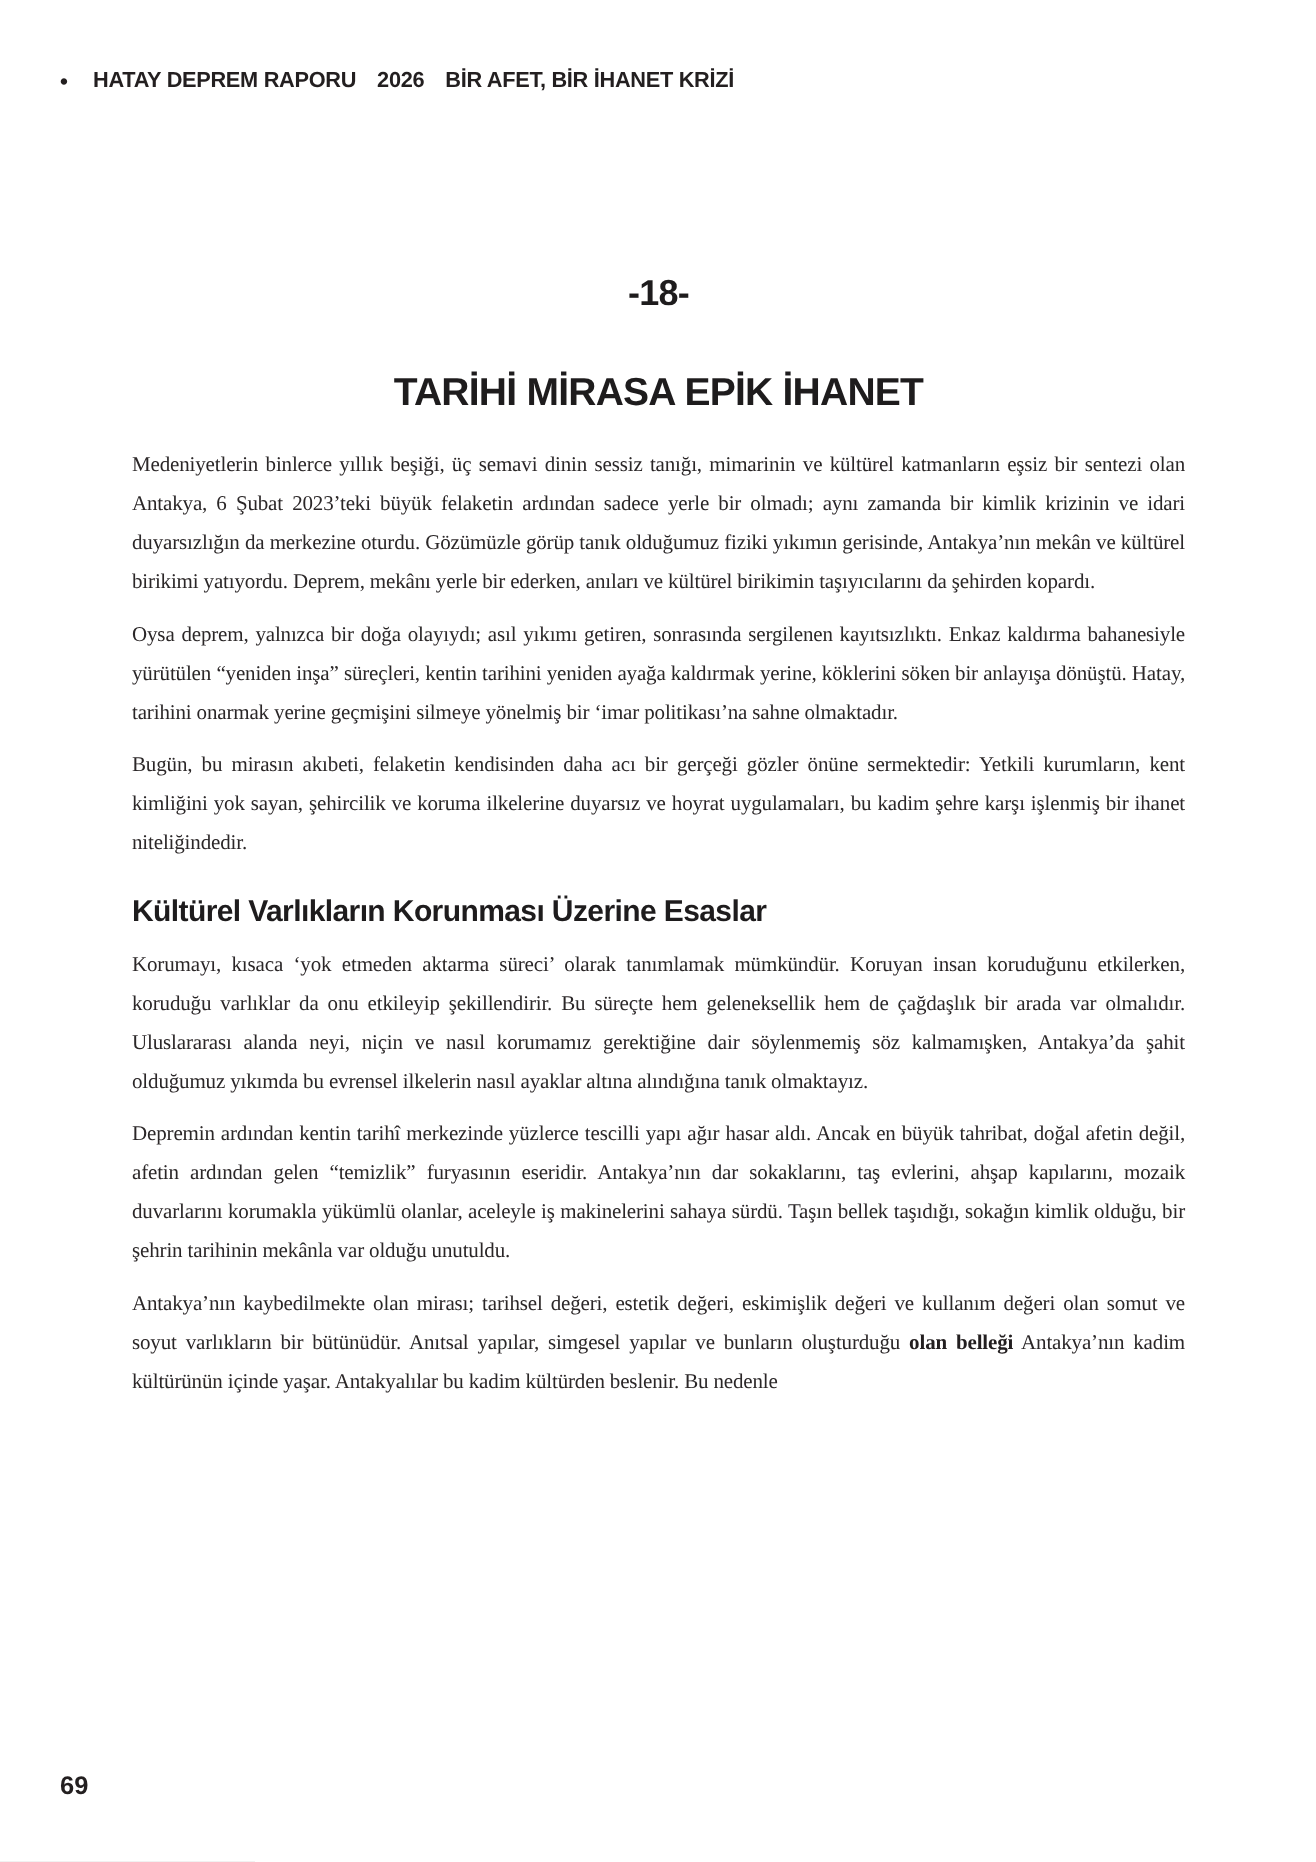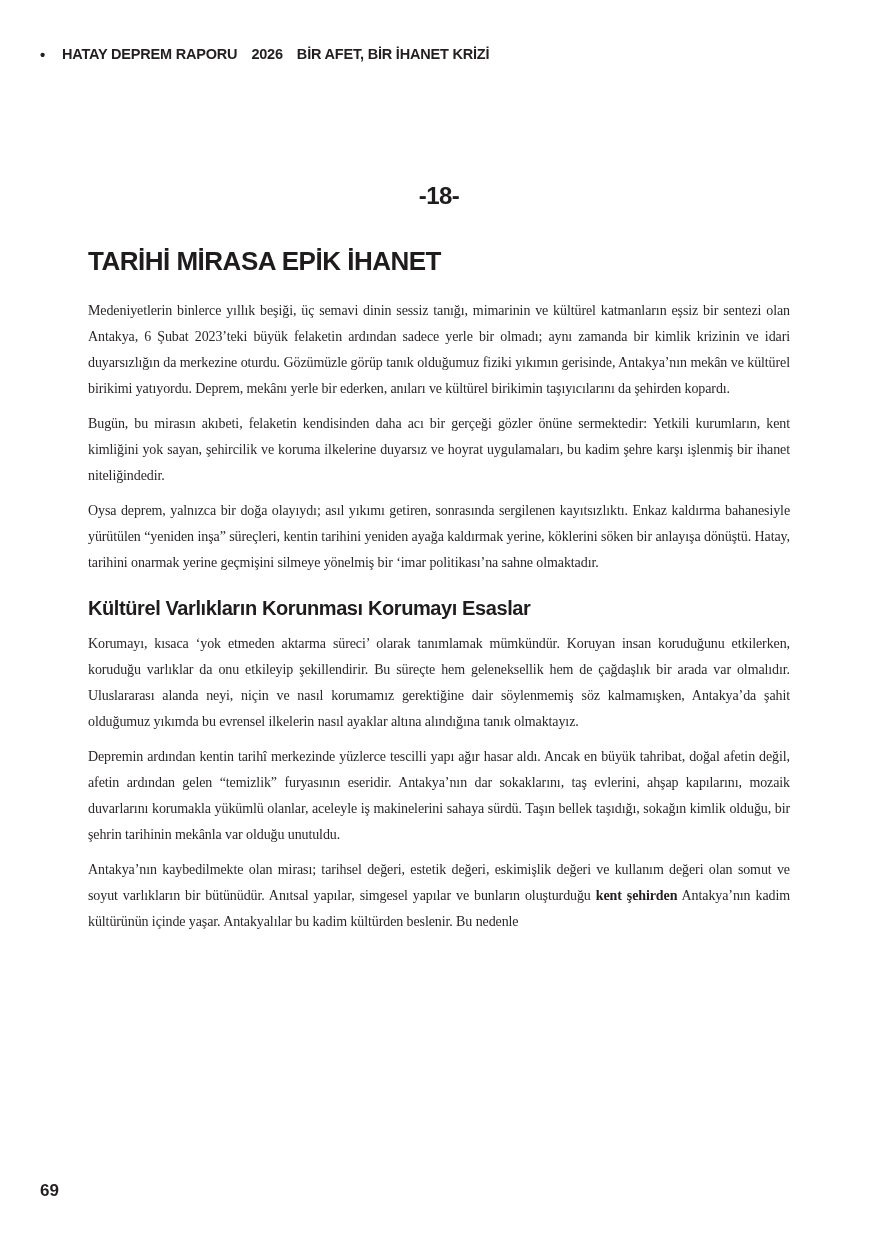--- a/index.html
+++ b/index.html
@@ -52,21 +52,21 @@
     text-align: center;
     margin: 0;
   }
 
   .chapter-title {
     font-family: "Liberation Sans", sans-serif;
     font-weight: bold;
     font-size: 26px;
     letter-spacing: -0.5px;
     color: #1e1c1d;
-    text-align: left;
+    text-align: center;
     margin: 36px 0 0 0;
   }
 
   .body-text p {
     font-family: Liberation Serif, serif;
     font-size: 14px;
     line-height: 26px;
     text-align: justify;
     color: #2b2728;
     margin: 0 0 9px 0;
@@ -110,30 +110,30 @@
   <div class="content">
 
     <div class="chapter-number">-18-</div>
 
     <h1 class="chapter-title">TARİHİ MİRASA EPİK İHANET</h1>
 
     <div class="body-text">
 
       <p>Medeniyetlerin binlerce yıllık beşiği, üç semavi dinin sessiz tanığı, mimarinin ve kültürel katmanların eşsiz bir sentezi olan Antakya, 6 Şubat 2023’teki büyük felaketin ardından sadece yerle bir olmadı; aynı zamanda bir kimlik krizinin ve idari duyarsızlığın da merkezine oturdu. Gözümüzle görüp tanık olduğumuz fiziki yıkımın gerisinde, Antakya’nın mekân ve kültürel birikimi yatıyordu. Deprem, mekânı yerle bir ederken, anıları ve kültürel birikimin taşıyıcılarını da şehirden kopardı.</p>
 
+      <p>Oysa deprem, yalnızca bir doğa olayıydı; asıl yıkımı getiren, sonrasında sergilenen kayıtsızlıktı. Enkaz kaldırma bahanesiyle yürütülen “yeniden inşa” süreçleri, kentin tarihini yeniden ayağa kaldırmak yerine, köklerini söken bir anlayışa dönüştü. Hatay, tarihini onarmak yerine geçmişini silmeye yönelmiş bir ‘imar politikası’na sahne olmaktadır.</p>
+
       <p>Bugün, bu mirasın akıbeti, felaketin kendisinden daha acı bir gerçeği gözler önüne sermektedir: Yetkili kurumların, kent kimliğini yok sayan, şehircilik ve koruma ilkelerine duyarsız ve hoyrat uygulamaları, bu kadim şehre karşı işlenmiş bir ihanet niteliğindedir.</p>
 
-      <p>Oysa deprem, yalnızca bir doğa olayıydı; asıl yıkımı getiren, sonrasında sergilenen kayıtsızlıktı. Enkaz kaldırma bahanesiyle yürütülen “yeniden inşa” süreçleri, kentin tarihini yeniden ayağa kaldırmak yerine, köklerini söken bir anlayışa dönüştü. Hatay, tarihini onarmak yerine geçmişini silmeye yönelmiş bir ‘imar politikası’na sahne olmaktadır.</p>
-
-      <h2 class="section-heading">Kültürel Varlıkların Korunması Korumayı Esaslar</h2>
+      <h2 class="section-heading">Kültürel Varlıkların Korunması Üzerine Esaslar</h2>
 
       <p>Korumayı, kısaca ‘yok etmeden aktarma süreci’ olarak tanımlamak mümkündür. Koruyan insan koruduğunu etkilerken, koruduğu varlıklar da onu etkileyip şekillendirir. Bu süreçte hem geleneksellik hem de çağdaşlık bir arada var olmalıdır. Uluslararası alanda neyi, niçin ve nasıl korumamız gerektiğine dair söylenmemiş söz kalmamışken, Antakya’da şahit olduğumuz yıkımda bu evrensel ilkelerin nasıl ayaklar altına alındığına tanık olmaktayız.</p>
 
       <p>Depremin ardından kentin tarihî merkezinde yüzlerce tescilli yapı ağır hasar aldı. Ancak en büyük tahribat, doğal afetin değil, afetin ardından gelen “temizlik” furyasının eseridir. Antakya’nın dar sokaklarını, taş evlerini, ahşap kapılarını, mozaik duvarlarını korumakla yükümlü olanlar, aceleyle iş makinelerini sahaya sürdü. Taşın bellek taşıdığı, sokağın kimlik olduğu, bir şehrin tarihinin mekânla var olduğu unutuldu.</p>
 
-      <p><span>Antakya’nın kaybedilmekte olan mirası; tarihsel değeri, estetik değeri, eskimişlik değeri ve kullanım değeri olan somut ve soyut varlıkların bir bütünüdür. Anıtsal yapılar, simgesel yapılar ve bunların oluşturduğu </span><strong>kent şehirden</strong><span> Antakya’nın kadim kültürünün içinde yaşar. Antakyalılar bu kadim kültürden beslenir. Bu nedenle</span></p>
+      <p><span>Antakya’nın kaybedilmekte olan mirası; tarihsel değeri, estetik değeri, eskimişlik değeri ve kullanım değeri olan somut ve soyut varlıkların bir bütünüdür. Anıtsal yapılar, simgesel yapılar ve bunların oluşturduğu </span><strong>olan belleği</strong><span> Antakya’nın kadim kültürünün içinde yaşar. Antakyalılar bu kadim kültürden beslenir. Bu nedenle</span></p>
 
     </div>
   </div>
 
   <div class="page-number">69</div>
 
 </div>
 
 </body></html>

